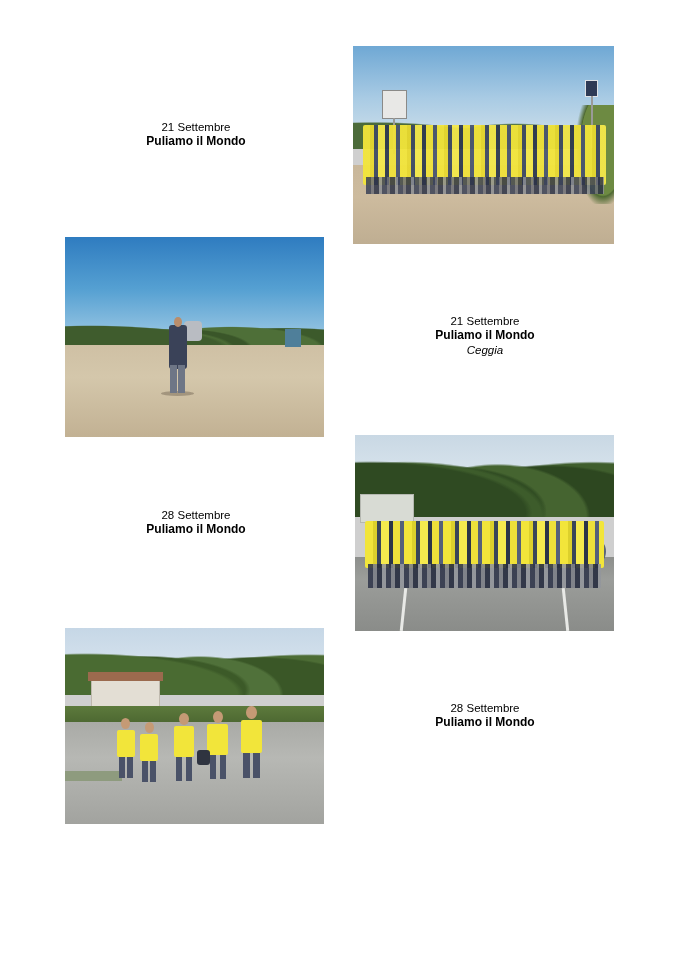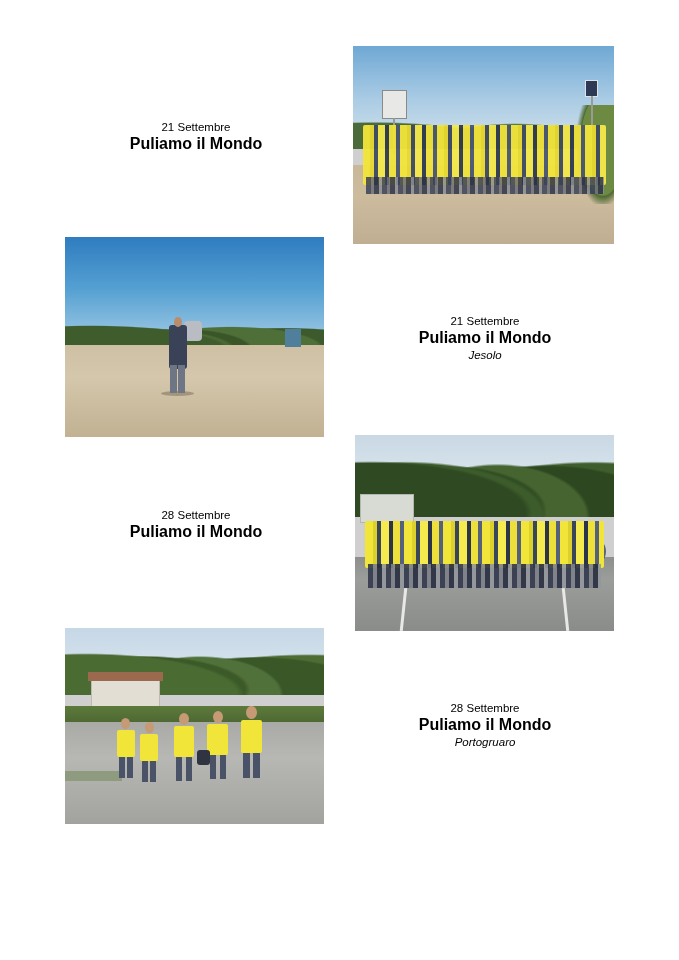--- a/index.html
+++ b/index.html
@@ -27,21 +27,21 @@
     position: absolute;
     text-align: center;
     color: #000000;
     line-height: 1.22;
   }
   .caption .date {
     font-size: 11.5px;
     font-weight: 400;
   }
   .caption .title {
-    font-size: 16px;
+    font-size: 12px;
     font-weight: bold;
   }
   .caption .place {
     font-size: 11.5px;
     font-style: italic;
   }
 
   
   .photo {
     position: absolute;
@@ -422,21 +422,21 @@
       <div class="figure-bag"></div>
       <div class="figure-body"></div>
       <div class="figure-head"></div>
       <div class="figure-legs"></div>
     </div>
   </div>
 
   <div class="caption" style="left:385px; top:314px; width:200px;">
     <div class="date">21 Settembre</div>
     <div class="title">Puliamo il Mondo</div>
-    <div class="place">Jesolo</div>
+    <div class="place">Ceggia</div>
   </div>
 
   <div class="caption" style="left:96px; top:508px; width:200px;">
     <div class="date">28 Settembre</div>
     <div class="title">Puliamo il Mondo</div>
   </div>
 
   <div class="photo" id="photo-ceggia" style="left:355px; top:435px; width:259px; height:196px;">
     <div class="scene">
       <div class="sky"></div>
@@ -464,16 +464,15 @@
       <div class="kid k3"></div>
       <div class="kid k4"></div>
       <div class="kid k5"></div>
       <div class="bag"></div>
     </div>
   </div>
 
   <div class="caption" style="left:385px; top:701px; width:200px;">
     <div class="date">28 Settembre</div>
     <div class="title">Puliamo il Mondo</div>
-    <div class="place">Portogruaro</div>
   </div>
 
 </div>
 
 </body></html>

